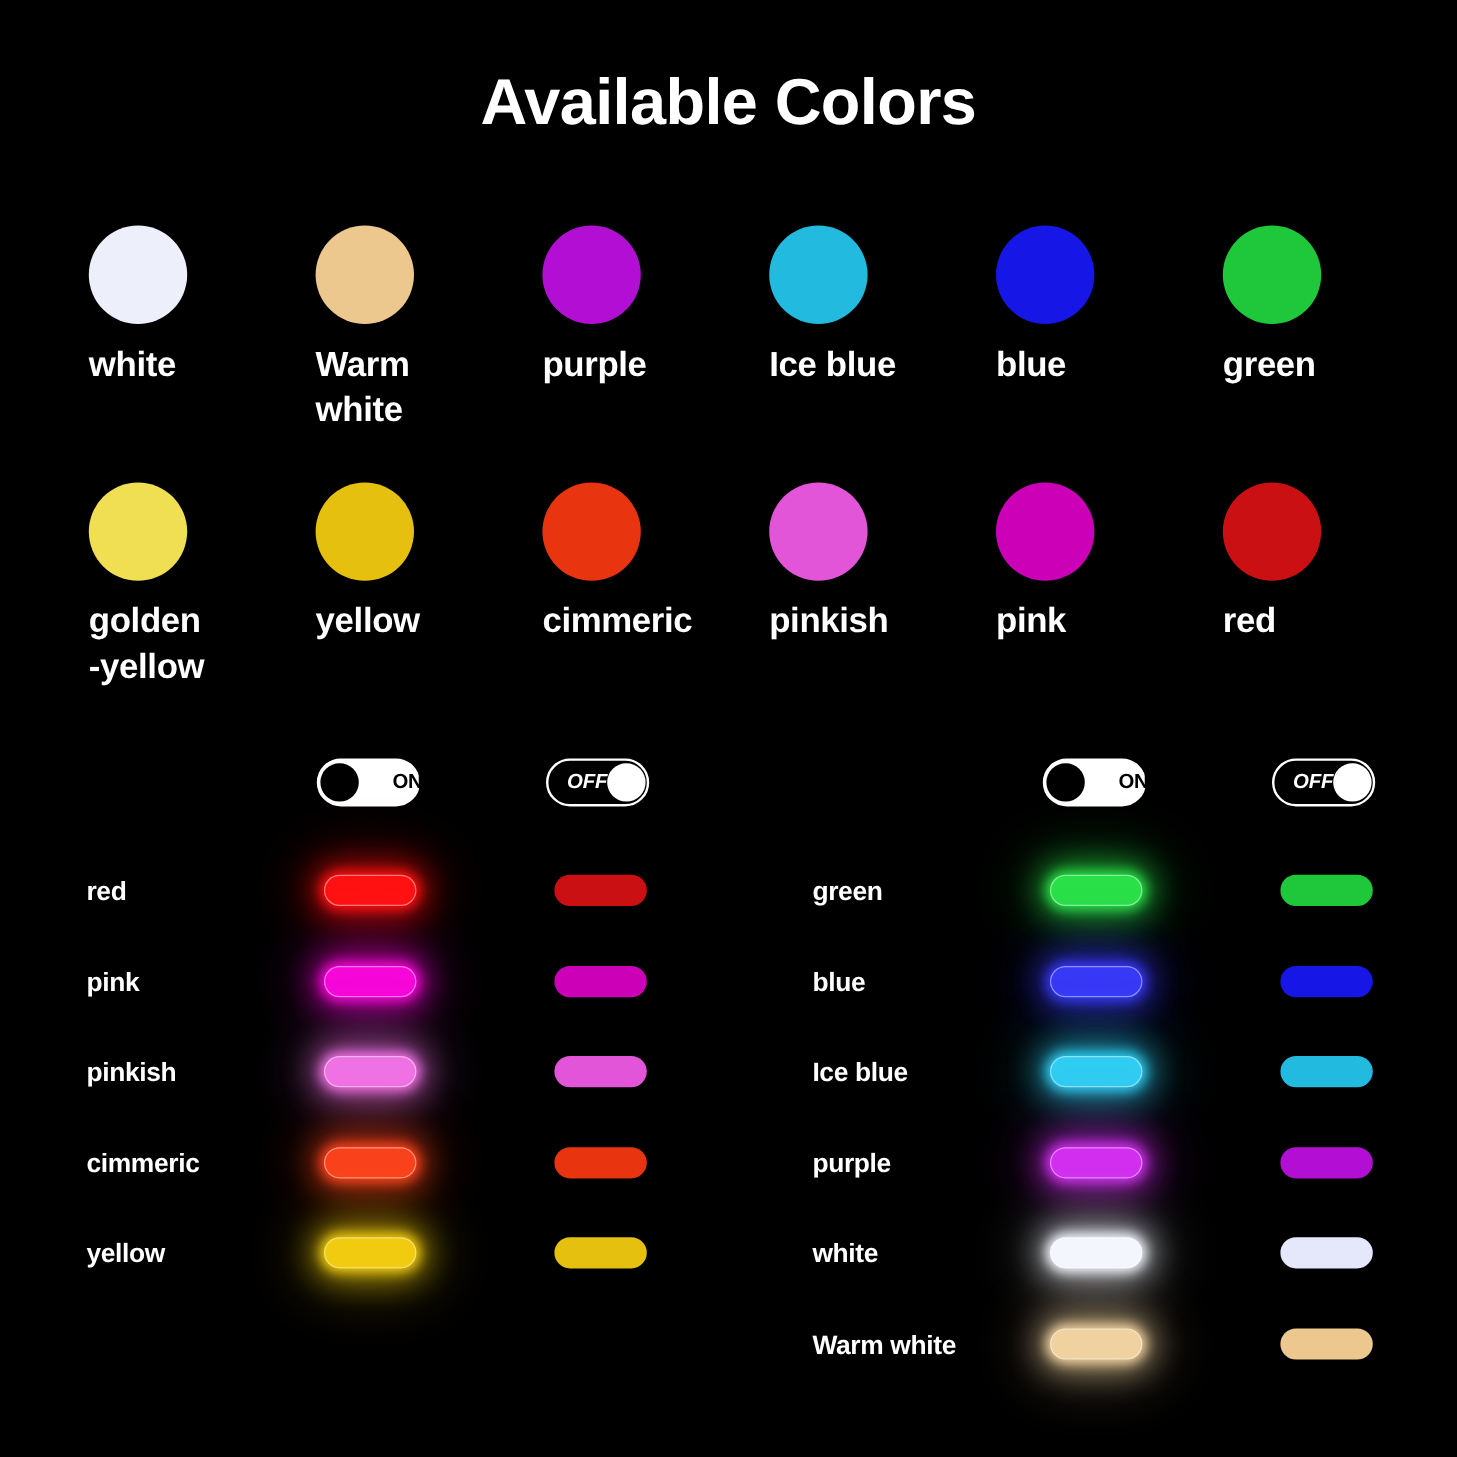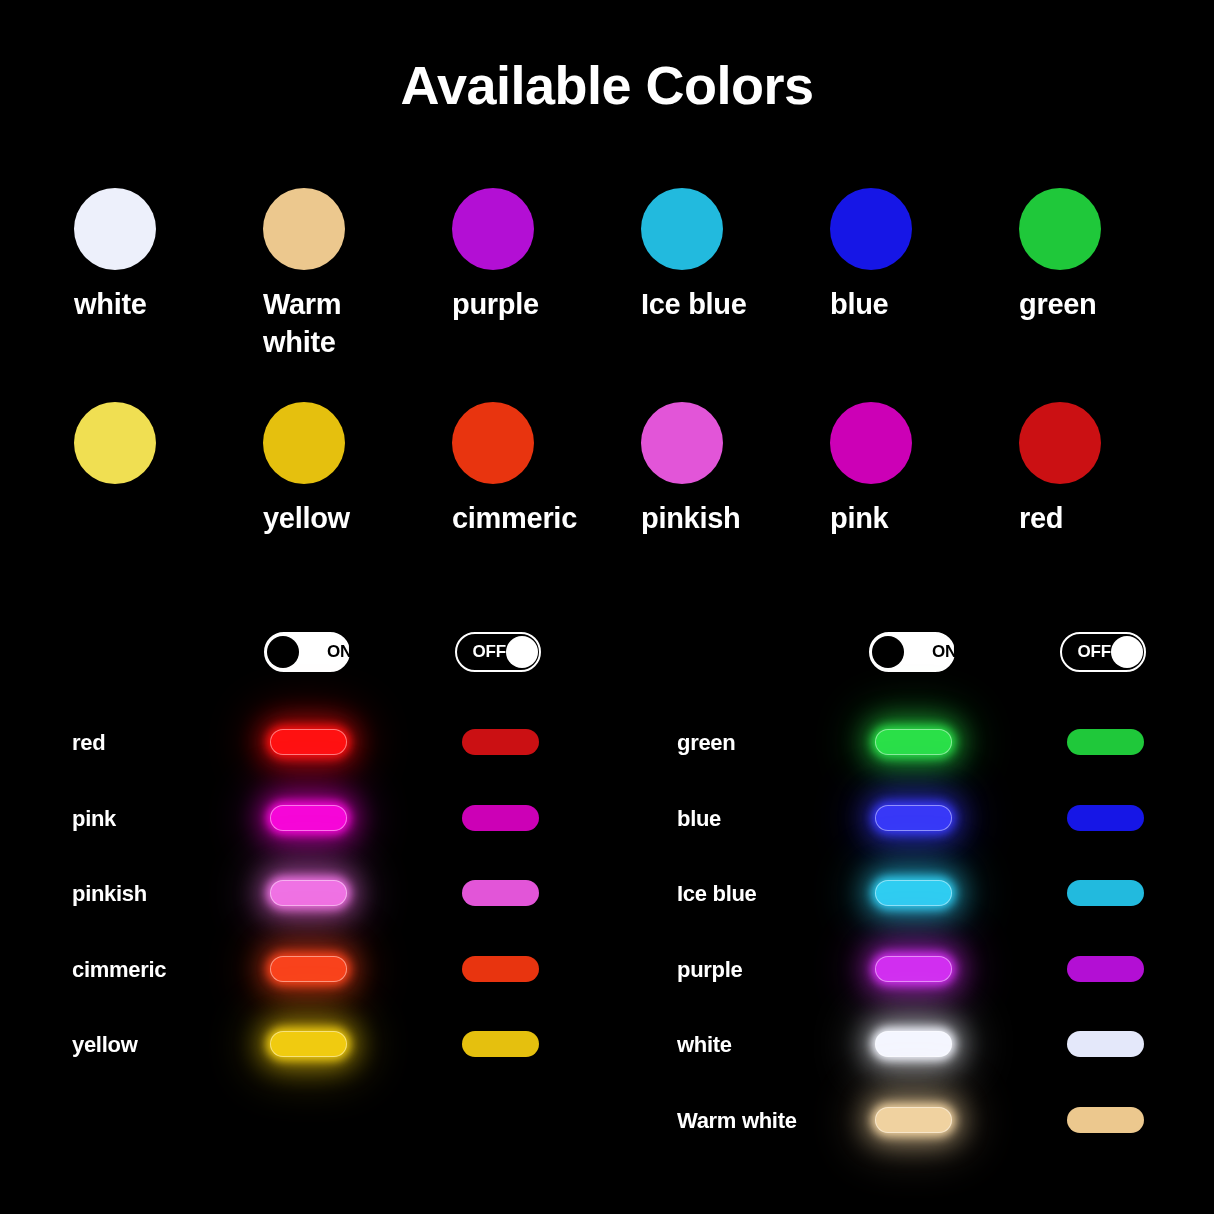--- a/index.html
+++ b/index.html
@@ -93,21 +93,21 @@
   .toggle.off .toggle-knob { background: #ffffff; margin-right: 1px; }
   .toggle-text {
     font-size: 17px;
     font-weight: bold;
     letter-spacing: -0.2px;
     flex: 1 1 auto;
     text-align: center;
     padding-left: 28px;
   }
   .toggle.on .toggle-text { color: #000000; }
-  .toggle.off .toggle-text { color: #ffffff; }
+  .toggle.off .toggle-text { color: #ffffff; font-style: italic; }
 
   #toggle-left-on   { left: 264px; top: 632px; }
   #toggle-left-off  { left: 455px; top: 632px; }
   #toggle-right-on  { left: 869px; top: 632px; }
   #toggle-right-off { left: 1060px; top: 632px; }
 
   
   .bars-col {
     position: absolute;
     top: 714px;
@@ -168,20 +168,22 @@
   </div>
   <div class="circle-cell">
     <span class="circle-dot" style="background: rgb(31, 200, 58);"></span>
     <span class="circle-label">green</span>
   </div>
 </div>
 
 <div class="circle-grid" id="circle-row-2">
   <div class="circle-cell">
     <span class="circle-dot" style="background: rgb(240, 223, 82);"></span>
+    <span class="circle-label">golden
+-yellow</span>
   </div>
   <div class="circle-cell">
     <span class="circle-dot" style="background: rgb(229, 192, 14);"></span>
     <span class="circle-label">yellow</span>
   </div>
   <div class="circle-cell">
     <span class="circle-dot" style="background: rgb(232, 52, 15);"></span>
     <span class="circle-label">cimmeric</span>
   </div>
   <div class="circle-cell">

